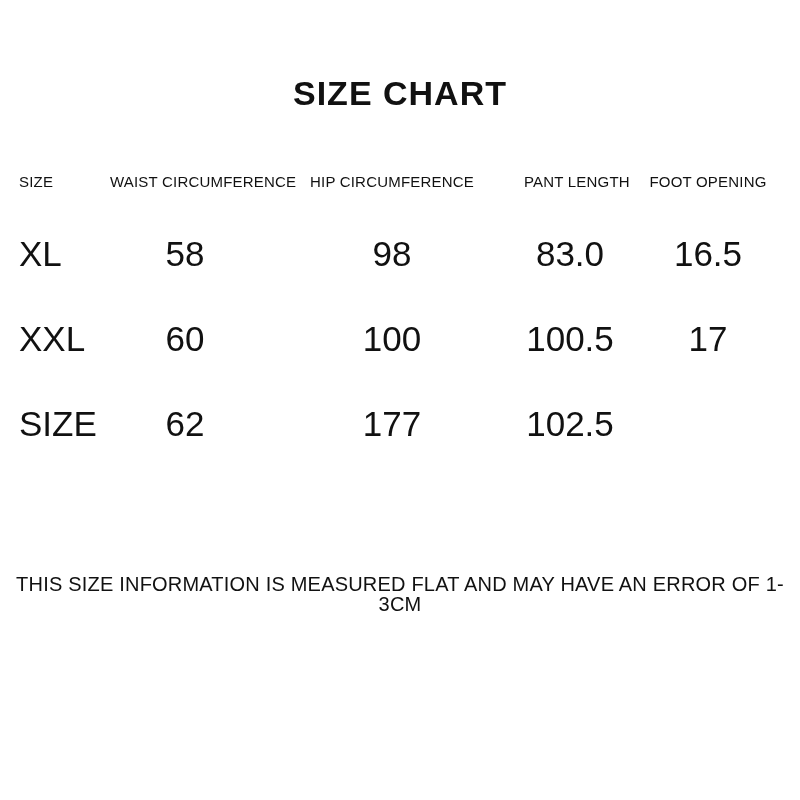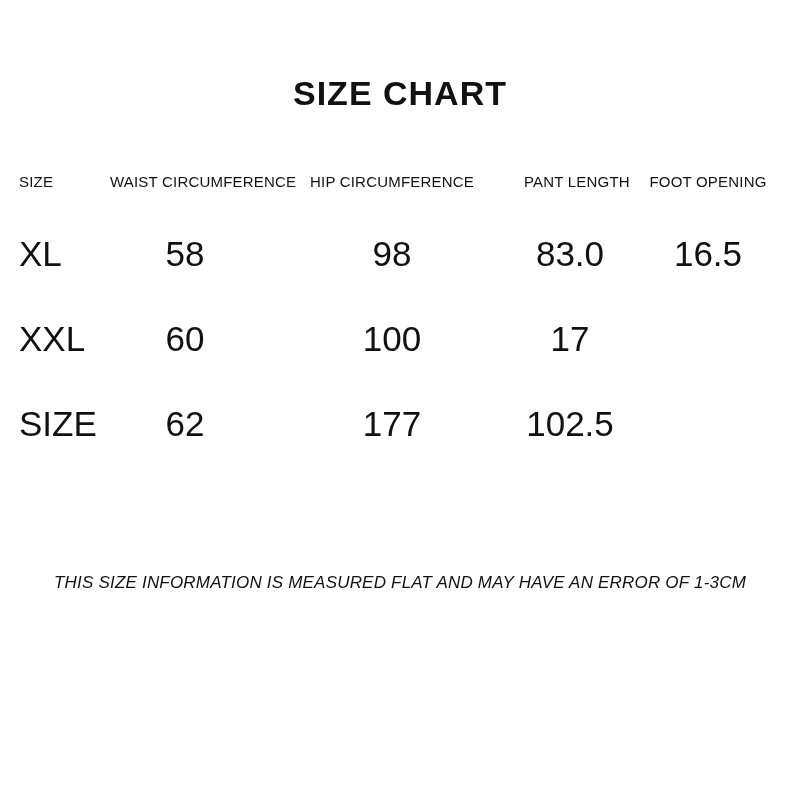--- a/index.html
+++ b/index.html
@@ -54,25 +54,24 @@
     white-space: nowrap;
     overflow: visible;
   }
   .cell.size-col {
     text-align: left;
     padding-left: 19px;
   }
   .note {
     margin-top: 112px;
     text-align: center;
-    font-size: 17px;
+    font-size: 20px;
     line-height: 1;
     letter-spacing: 0.2px;
     color: #111111;
-    font-style: italic;
   }
 </style>
 </head>
 <body>
 
 <div>
 
   <h1 class="page-title">SIZE CHART</h1>
 
   <div class="size-table">
@@ -90,20 +89,21 @@
       <div class="cell">58</div>
       <div class="cell">98</div>
       <div class="cell">83.0</div>
       <div class="cell">16.5</div>
     </div>
 
     <div class="t-row data">
       <div class="cell size-col">XXL</div>
       <div class="cell">60</div>
       <div class="cell">100</div>
+      <div class="cell">100.5</div>
       <div class="cell">17</div>
     </div>
 
     <div class="t-row data">
       <div class="cell size-col">SIZE</div>
       <div class="cell">62</div>
       <div class="cell">177</div>
       <div class="cell">102.5</div>
     </div>
 

